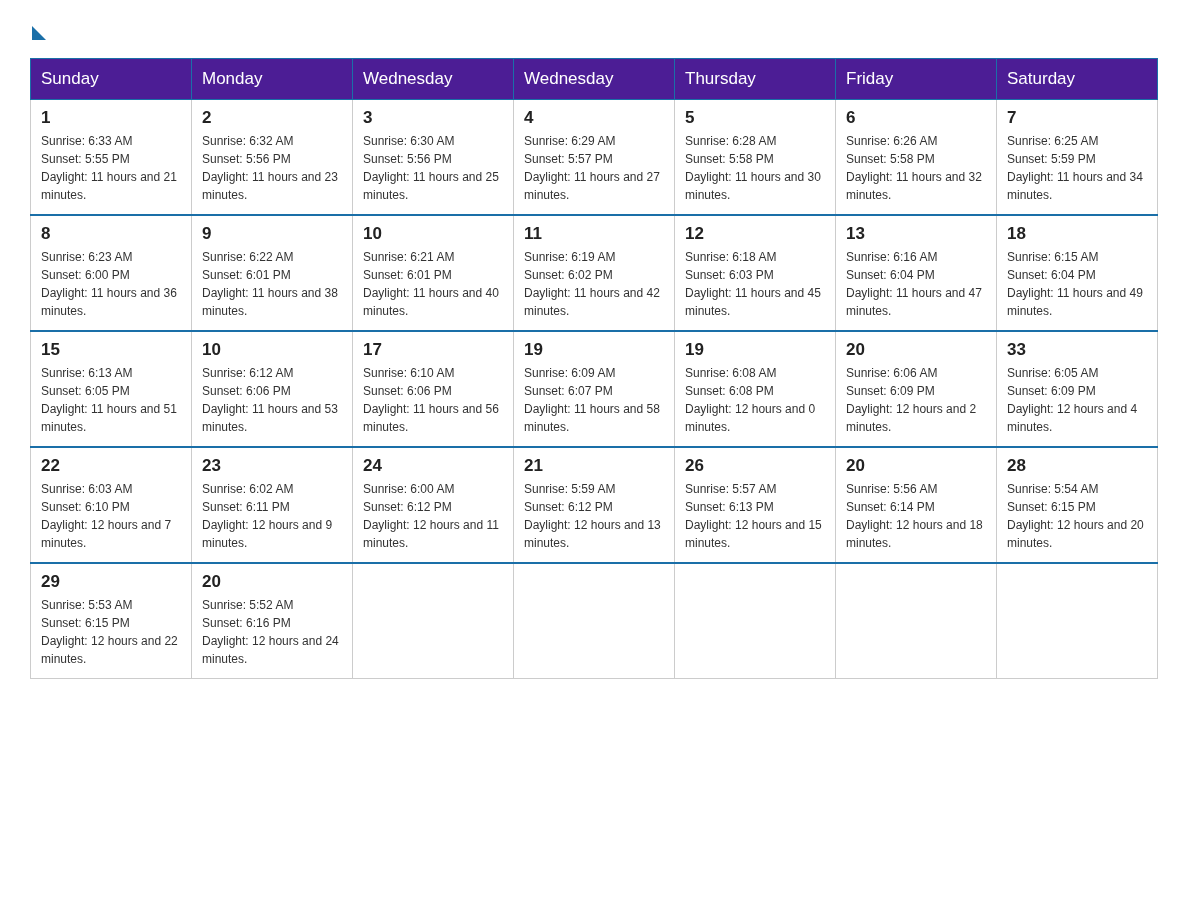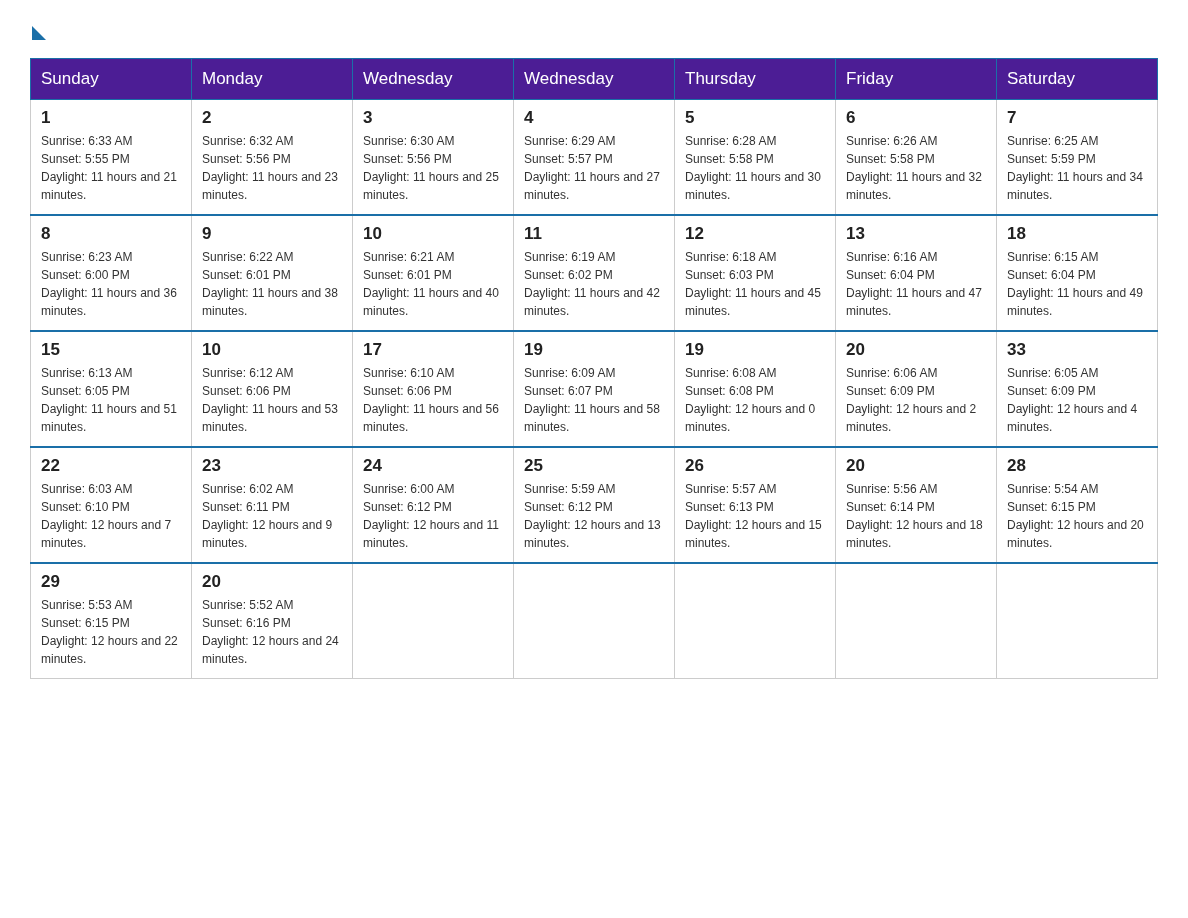--- a/index.html
+++ b/index.html
@@ -239,21 +239,21 @@
         </td>
         <td>
           <span class="day-num">23</span>
           <div class="day-info">Sunrise: 6:02 AM<br>Sunset: 6:11 PM<br>Daylight: 12 hours and 9 minutes.</div>
         </td>
         <td>
           <span class="day-num">24</span>
           <div class="day-info">Sunrise: 6:00 AM<br>Sunset: 6:12 PM<br>Daylight: 12 hours and 11 minutes.</div>
         </td>
         <td>
-          <span class="day-num">25</span>
+          <span class="day-num">21</span>
           <div class="day-info">Sunrise: 5:59 AM<br>Sunset: 6:12 PM<br>Daylight: 12 hours and 13 minutes.</div>
         </td>
         <td>
           <span class="day-num">26</span>
           <div class="day-info">Sunrise: 5:57 AM<br>Sunset: 6:13 PM<br>Daylight: 12 hours and 15 minutes.</div>
         </td>
         <td>
           <span class="day-num">20</span>
           <div class="day-info">Sunrise: 5:56 AM<br>Sunset: 6:14 PM<br>Daylight: 12 hours and 18 minutes.</div>
         </td>

